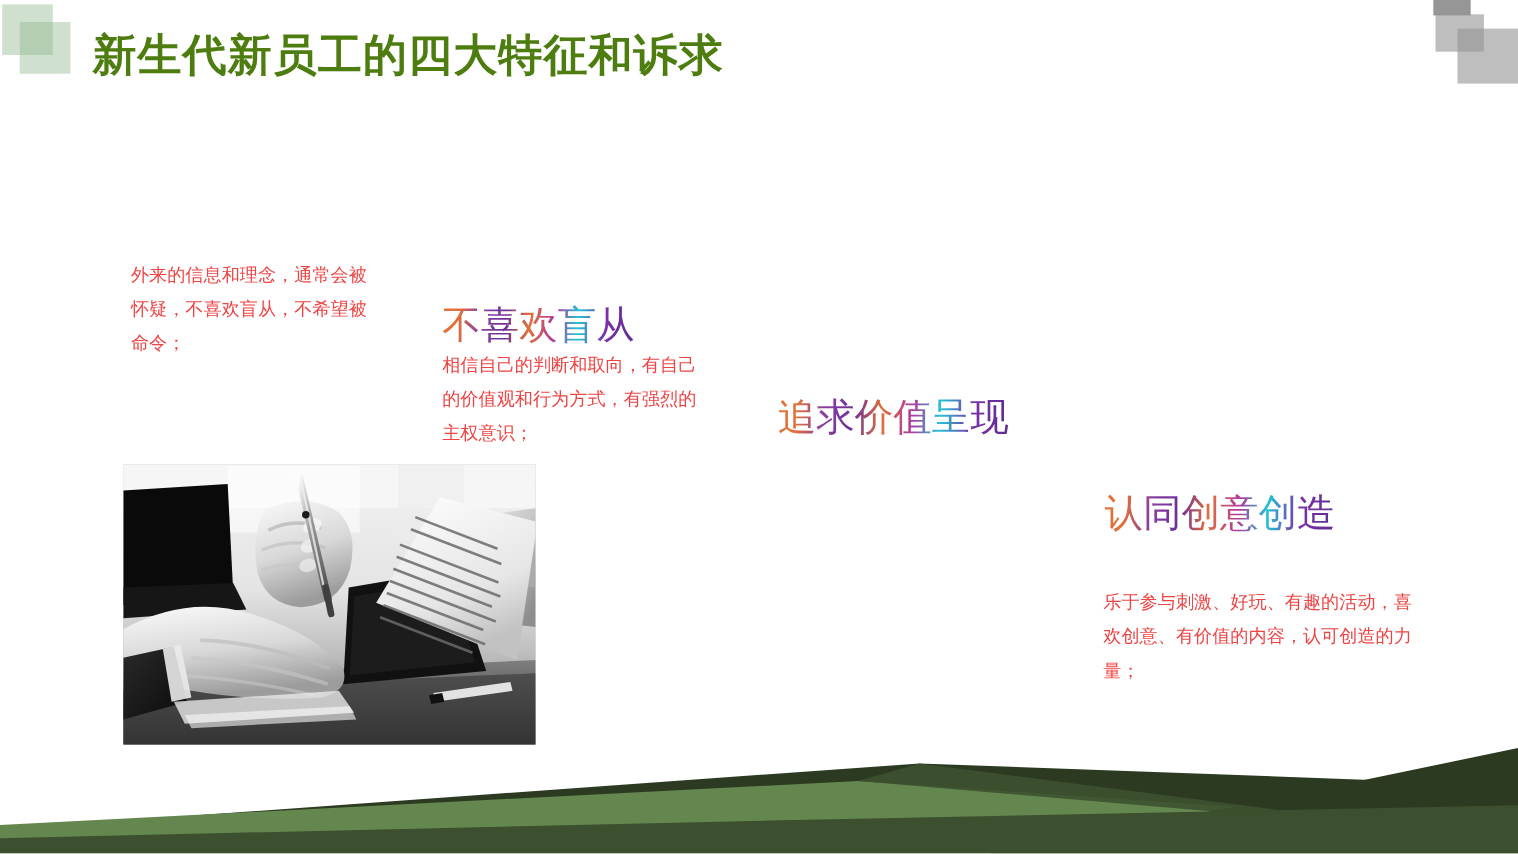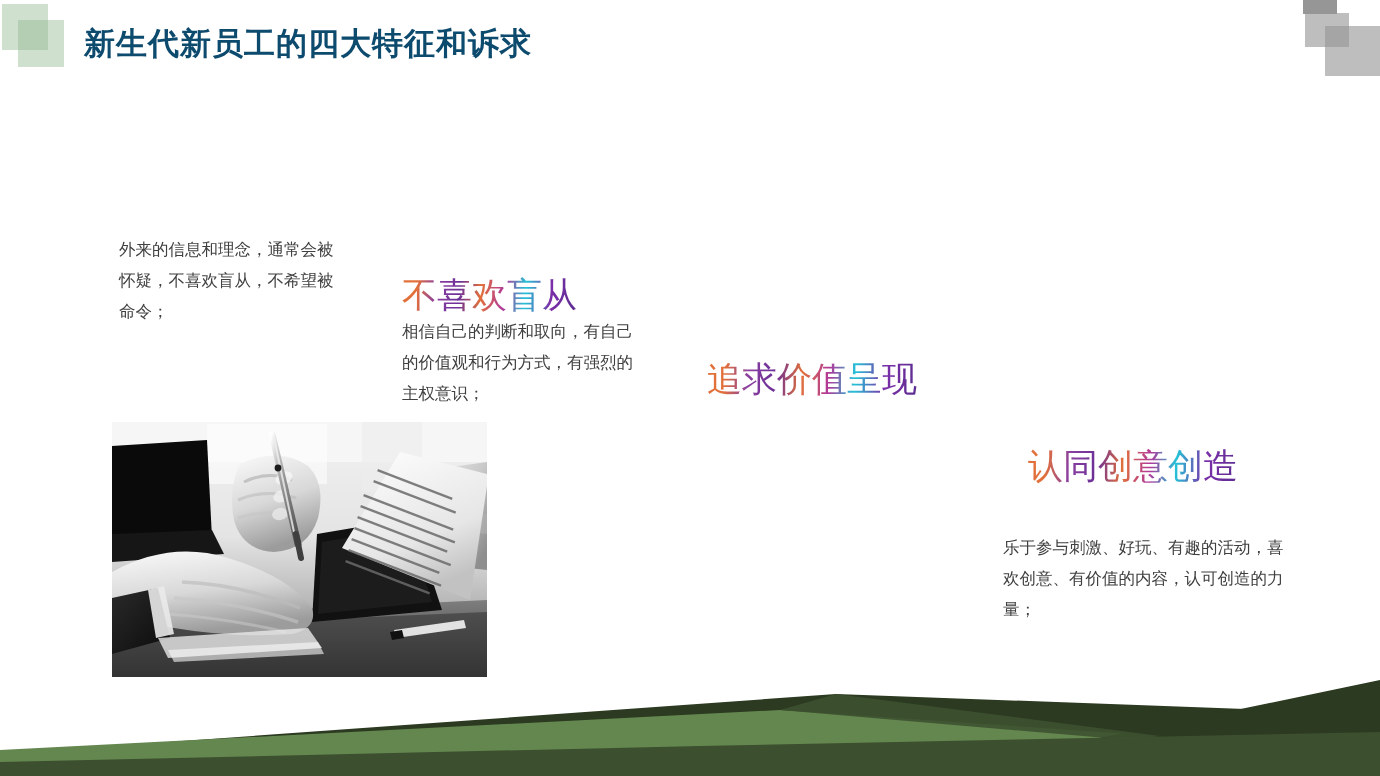--- a/index.html
+++ b/index.html
@@ -17,47 +17,47 @@
   .tl-sq-b { left:18px; top:20px; width:46px; height:47px; background:rgba(141,180,140,.42); }
 
   
   .tr-sq-small { left:1303px; top:-8px;  width:34px; height:22px; background:rgba(120,120,120,.78); }
   .tr-sq-a     { left:1305px; top:13px;  width:44px; height:34px; background:rgba(150,150,150,.62); }
   .tr-sq-b     { left:1325px; top:26px;  width:55px; height:50px; background:rgba(150,150,150,.62); }
 
   
   .title {
     position:absolute; left:84px; top:23px;
-    font-size:31px; font-weight:bold; color:#0c4a6e;
+    font-size:40px; font-weight:bold; color:#4d7c0f;
     letter-spacing:1px; white-space:nowrap;
     font-family:"DejaVu Sans","Liberation Sans",sans-serif;
   }
 
   
   .g-head {
     position:absolute;
     font-size:35px; font-weight:400; white-space:nowrap;
     font-family:"DejaVu Serif","Liberation Serif",serif;
     background-image:linear-gradient(95deg,
         #e2703a 0%,  #e2703a 9%,
         #8b3fa0 20%, #6b2f97 33%,
         #e2703a 45%, #b0389a 58%,
         #24c3d8 70%, #7b2fa8 84%, #5b2d90 100%);
     -webkit-background-clip:text; background-clip:text;
     -webkit-text-fill-color:transparent; color:transparent;
   }
   .g1 { left:117px;  top:163px; }
   .g2 { left:402px;  top:272px; }
   .g3 { left:707px;  top:356px; }
-  .g4 { left:1004px; top:443px;margin-left:24px; }
+  .g4 { left:1004px; top:443px; }
 
   
   .body-txt {
     position:absolute;
-    font-size:16.5px; line-height:31px; color:#404040;
+    font-size:16.5px; line-height:31px; color:#ef4444;
     font-family:Liberation Serif, serif;
   }
   .b1 { left:119px;  top:234px; width:222px; }
   .b2 { left:402px;  top:316px; width:232px; }
   .b3 { left:706px;  top:420px; width:248px; }
   .b4 { left:1003px; top:532px; width:288px; }
 
   
   .photo {
     position:absolute; left:112px; top:422px; width:375px; height:255px;

